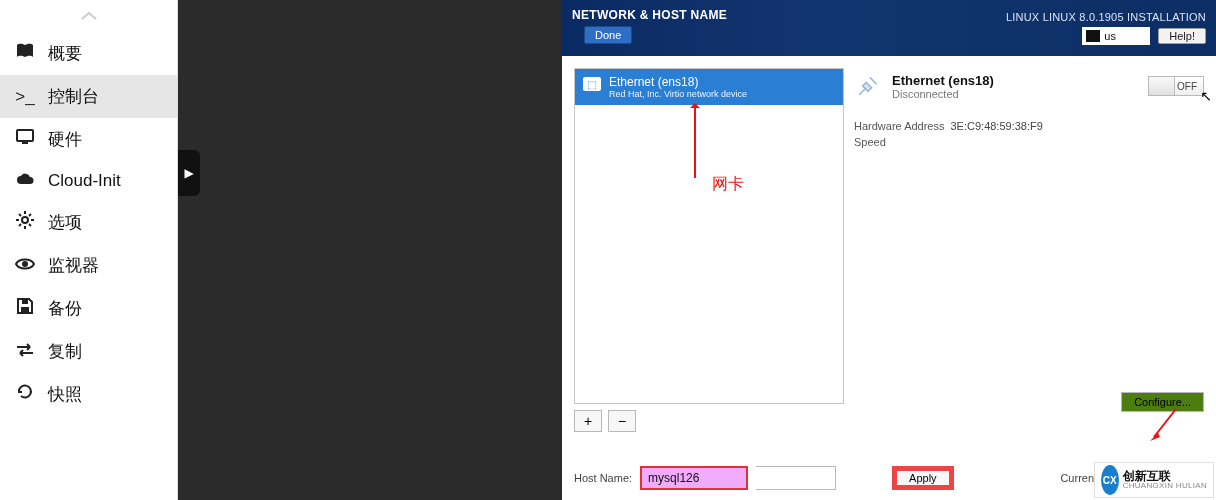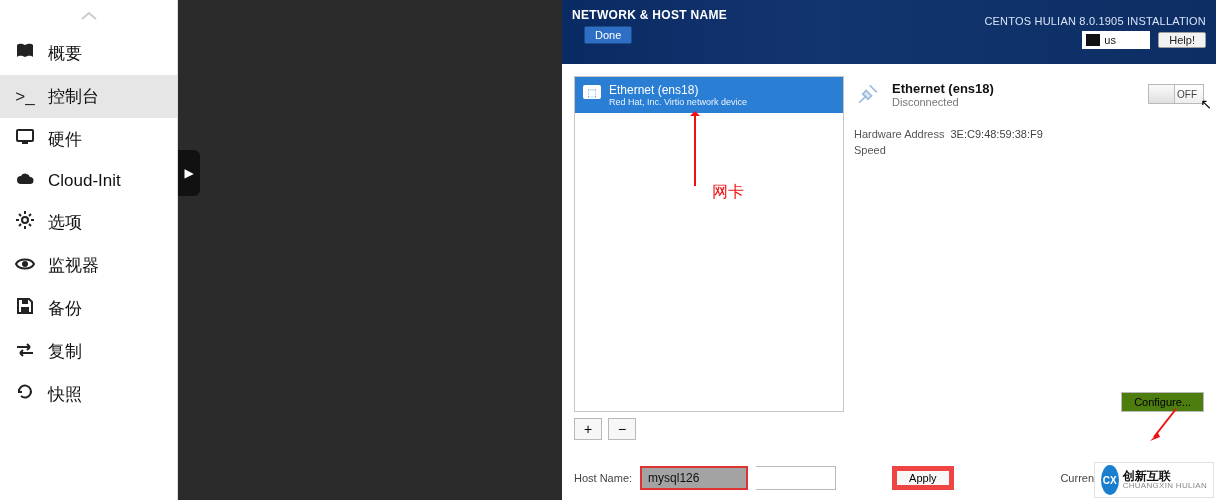--- a/index.html
+++ b/index.html
@@ -12,21 +12,21 @@
   .nav-item { display: flex; align-items: center; gap: 12px; padding: 10px 14px; font-size: 17px; color: #111; cursor: pointer; }
   .nav-item.active { background: #e6e6e6; }
   .nav-item .icon { width: 22px; text-align: center; font-size: 17px; color: #222; }
 
   
   .middle { width: 384px; background: #2b2b2b; position: relative; }
   .expand-tab { position: absolute; left: 0; top: 150px; width: 22px; height: 46px; background: #111; border-radius: 0 6px 6px 0; display: flex; align-items: center; justify-content: center; color: #fff; font-size: 12px; }
 
   
   .installer { flex: 1; background: #fff; display: flex; flex-direction: column; position: relative; }
-  .inst-header { height: 64px; background: linear-gradient(90deg, #0a2a63 0%, #13356f 40%, #0c2e64 100%); color: #fff; display: flex; align-items: center; justify-content: space-between; padding: 0 10px; font-size: 12px; position: relative; }
+  .inst-header { height: 56px; background: linear-gradient(90deg, #0a2a63 0%, #13356f 40%, #0c2e64 100%); color: #fff; display: flex; align-items: center; justify-content: space-between; padding: 0 10px; font-size: 12px; position: relative; }
   .inst-header-title { position: absolute; left: 10px; top: 8px; font-weight: 600; font-size: 12px; letter-spacing: .3px; }
   .done-btn-wrap { position: absolute; left: 22px; top: 26px; }
   .done-btn { background: #2e6fc5; color: #fff; border: 1px solid #1b4b8a; padding: 2px 10px; font-size: 11px; border-radius: 2px; cursor: pointer; }
   .inst-header-right { display: flex; align-items: center; gap: 8px; margin-left: auto; }
   .inst-name { font-size: 11px; color: #d9e3f7; letter-spacing: .2px; }
   .lang-ind { background: #fff; color: #111; display: flex; align-items: center; gap: 4px; padding: 2px 4px; height: 18px; width: 68px; font-size: 11px; }
   .kb-icon { width: 14px; height: 12px; background: #111; display: inline-block; }
   .help-btn { background: #f2f2f2; color: #222; border: 1px solid #9e9e9e; padding: 1px 10px; font-size: 11px; border-radius: 2px; cursor: pointer; }
 
   .inst-body { flex: 1; display: flex; padding: 12px 12px 6px 12px; gap: 10px; position: relative; }
@@ -52,21 +52,21 @@
   .toggle-knob { position: absolute; left: 0; top: 0; width: 26px; height: 100%; background: linear-gradient(#fafafa,#e0e0e0); border-right: 1px solid #bbb; }
   .cursor-arrow { position: absolute; right: -8px; top: 20px; font-size: 14px; color: #000; }
 
   .hw-info { margin-top: 16px; font-size: 11px; color: #444; }
   .hw-row { display: flex; gap: 6px; margin-bottom: 4px; }
   .hw-label { color: #555; }
 
   .configure-btn { position: absolute; right: 0; bottom: 42px; border: 1px solid #b9b9b9; background: #4d7c0f; padding: 3px 12px; font-size: 11px; cursor: pointer; }
 
   .footer { display: flex; align-items: center; gap: 8px; padding: 6px 12px 10px 12px; font-size: 11px; color: #444; }
-  .hostname-input { border: 2px solid #d33; outline: none; width: 108px; height: 24px; padding: 0 6px; font-size: 12px; color: #111; background: #a3a3a3; }
+  .hostname-input { border: 2px solid #d33; outline: none; width: 108px; height: 24px; padding: 0 6px; font-size: 12px; color: #111; background: #f0abfc; }
   .hostname-input-ext { border: 1px solid #b9b9b9; border-left: none; height: 24px; width: 80px; background: #fff; }
   .apply-btn { border: 5px solid #ef4444; background: #f7f7f7; padding: 1px 12px; font-size: 11px; cursor: pointer; margin-left: 48px; }
   .footer-right { margin-left: auto; display: flex; gap: 6px; }
 
   
   .anno-arrow1 { position: absolute; left: 120px; top: 38px; width: 2px; height: 72px; background: #e11; }
   .anno-arrow1::before { content: ""; position: absolute; top: -8px; left: -4px; border: 5px solid transparent; border-bottom-color: #e11; }
   .anno-label1 { position: absolute; left: 138px; top: 106px; color: #e11; font-size: 16px; }
   .anno-label2 { position: absolute; right: 140px; bottom: 84px; color: #e11; font-size: 15px; }
   .anno-arrow2-line { position: absolute; left: 296px; bottom: 8px; }
@@ -166,21 +166,21 @@
   </div>
 
   <div class="installer">
     <div class="inst-header">
       <div class="inst-header-title">NETWORK &amp; HOST NAME</div>
       <div class="done-btn-wrap">
         <button class="done-btn">Done</button>
       </div>
       <div class="inst-header-right">
         <div style="display:flex;flex-direction:column;align-items:flex-end;gap:4px;">
-          <span class="inst-name">CENTOS HULIAN 8.0.1905 INSTALLATION</span>
+          <span class="inst-name">LINUX LINUX 8.0.1905 INSTALLATION</span>
           <div style="display:flex;gap:8px;align-items:center;">
             <div class="lang-ind">
               <span class="kb-icon"></span>
               <span>us</span>
             </div>
             <button class="help-btn">Help!</button>
           </div>
         </div>
       </div>
     </div>

